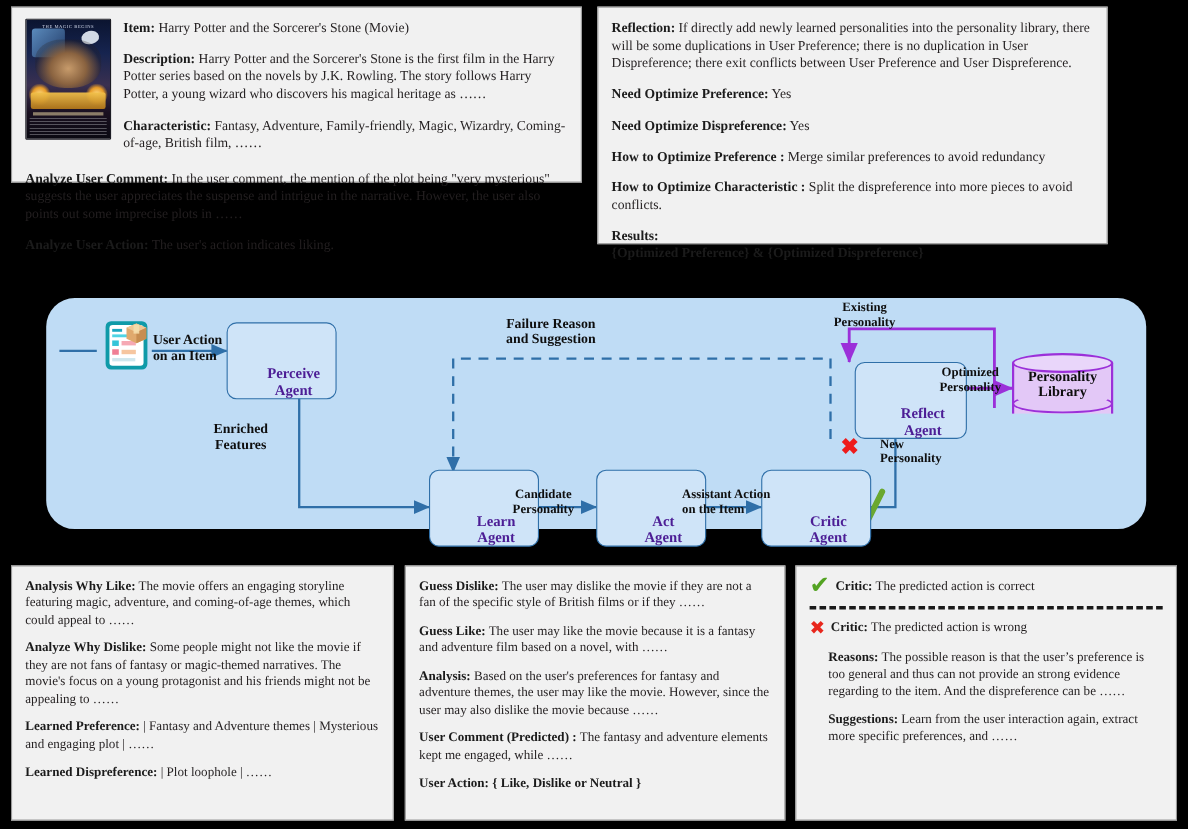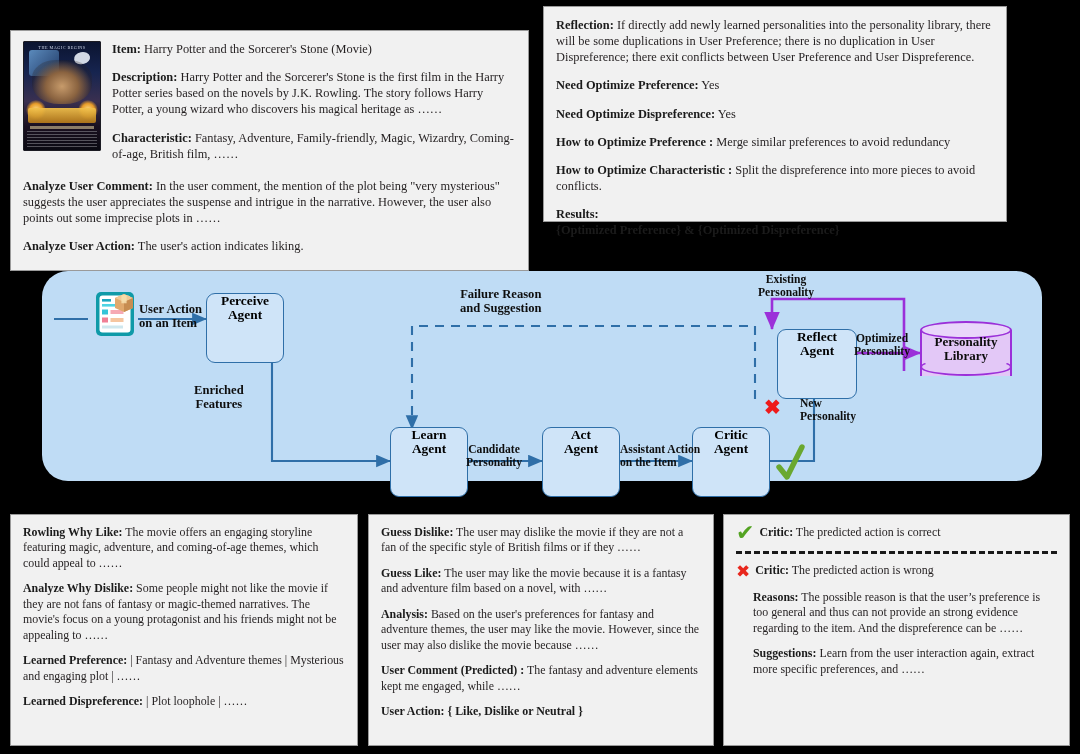--- a/index.html
+++ b/index.html
@@ -16,21 +16,21 @@
   }
   .panel .inner{padding:10px 12px 8px 12px;}
   .para{
     font-size:12.4px;line-height:1.30;margin:0 0 10px 0;
     text-align:left;
   }
   .para:last-child{margin-bottom:0;}
   b{font-weight:bold;color:#1b1b1b;}
 
   
-  #panel-item{left:10px;top:6px;width:519px;height:241px;margin-top:24px;}
+  #panel-item{left:10px;top:6px;width:519px;height:160px;}
   .item-head{display:flex;gap:11px;align-items:flex-start;}
   .poster{
     width:76px;height:108px;flex:0 0 76px;border:1px solid #1c1c24;
     position:relative;overflow:hidden;border-radius:1px;
     background:linear-gradient(#0b1430 0%,#16244f 28%,#3a3050 55%,#1a1020 78%,#0a0a12 100%);
   }
   .poster .pt{position:absolute;left:0;right:0;top:3px;text-align:center;
     font-size:4.2px;letter-spacing:.5px;color:#cfd6e8;font-family:"Liberation Serif",serif;}
   .poster .glowL,.poster .glowR{position:absolute;width:20px;height:20px;border-radius:50%;
     background:radial-gradient(circle,#ffdf8a 0%,#e79b28 45%,rgba(120,60,0,0) 72%);}
@@ -62,23 +62,24 @@
     background:#bfdcf5;border-radius:26px;
   }
   #diagram svg{position:absolute;left:0;top:0;}
   .dlabel{
     position:absolute;font-family:"Liberation Serif",serif;font-weight:bold;
     font-size:12.6px;line-height:1.12;color:#0e0e0e;text-align:center;white-space:nowrap;
   }
   .dlabel.lite{font-weight:bold;font-size:11.6px;}
   .nodebox{
     position:absolute;border:1.9px solid #2f6fa8;border-radius:9px;
-    background:#cfe4f8;display:flex;align-items:flex-start;justify-content:center;
-    font-weight:bold;font-size:13.4px;line-height:1.08;text-align:center;color:#000000;
+    background:#cfe4f8;display:flex;align-items:flex-end;justify-content:center;
+    font-weight:bold;font-size:13.4px;line-height:1.08;text-align:center;color:#4c1d95;
     font-family:"Liberation Serif",serif;
+    padding-left:22px;
   }
   .cyl{
     position:absolute;width:92px;height:64px;
   }
   .cyl .body{position:absolute;left:0;top:9px;width:100%;height:46px;
     background:#e3c8f7;border-left:2.2px solid #9b30d9;border-right:2.2px solid #9b30d9;box-sizing:border-box;}
   .cyl .top{position:absolute;left:0;top:0;width:100%;height:18px;border:2.2px solid #9b30d9;
     border-radius:50%;background:#e9d6fa;box-sizing:border-box;}
   .cyl .bot{position:absolute;left:0;top:37px;width:100%;height:18px;border:2.2px solid #9b30d9;
     border-radius:50%;background:#e3c8f7;box-sizing:border-box;border-top-color:transparent;}
@@ -248,21 +249,21 @@
   <div class="dlabel lite" style="left:758px;top:126px;text-align:left;">New<br>Personality</div>
   <div class="dlabel lite" style="left:812px;top:61px;">Optimized<br>Personality</div>
   <div class="dlabel lite" style="left:716px;top:2px;">Existing<br>Personality</div>
 
   <div class="mark x" style="left:722px;top:126px;">✖</div>
 </div>
 
 <div class="panel" id="panel-learn">
   <div class="inner">
     <p class="para">
-      <b>Rowling Why Like:</b><span> The movie offers an engaging storyline featuring magic, adventure, and coming-of-age themes, which could appeal to ……</span>
+      <b>Analysis Why Like:</b><span> The movie offers an engaging storyline featuring magic, adventure, and coming-of-age themes, which could appeal to ……</span>
     </p>
     <p class="para">
       <b>Analyze Why Dislike:</b><span> Some people might not like the movie if they are not fans of fantasy or magic-themed narratives. The movie's focus on a young protagonist and his friends might not be appealing to ……</span>
     </p>
     <p class="para">
       <b>Learned Preference:</b><span> | Fantasy and Adventure themes | Mysterious and engaging plot | ……</span>
     </p>
     <p class="para">
       <b>Learned Dispreference:</b><span> | Plot loophole | ……</span>
     </p>

